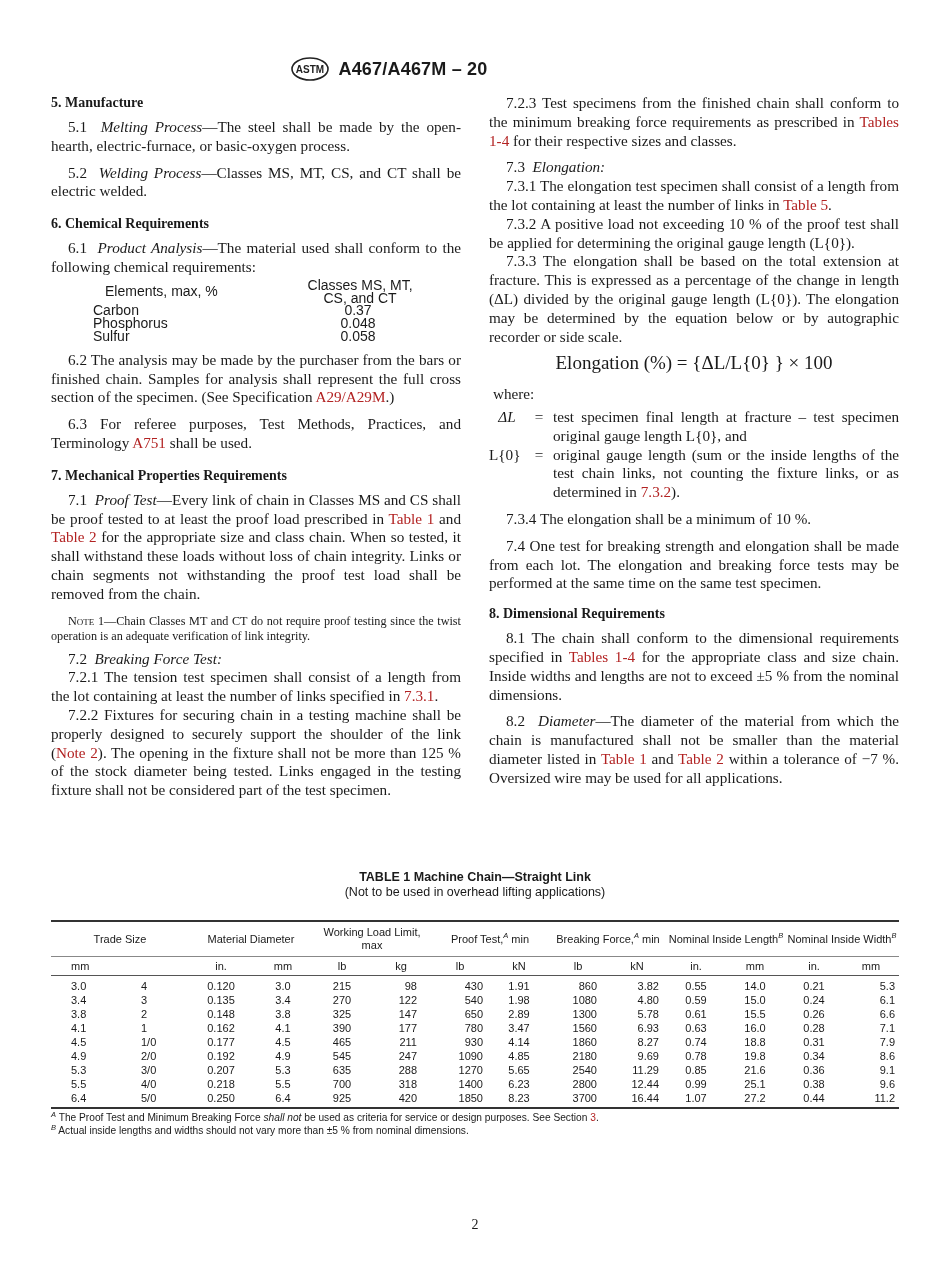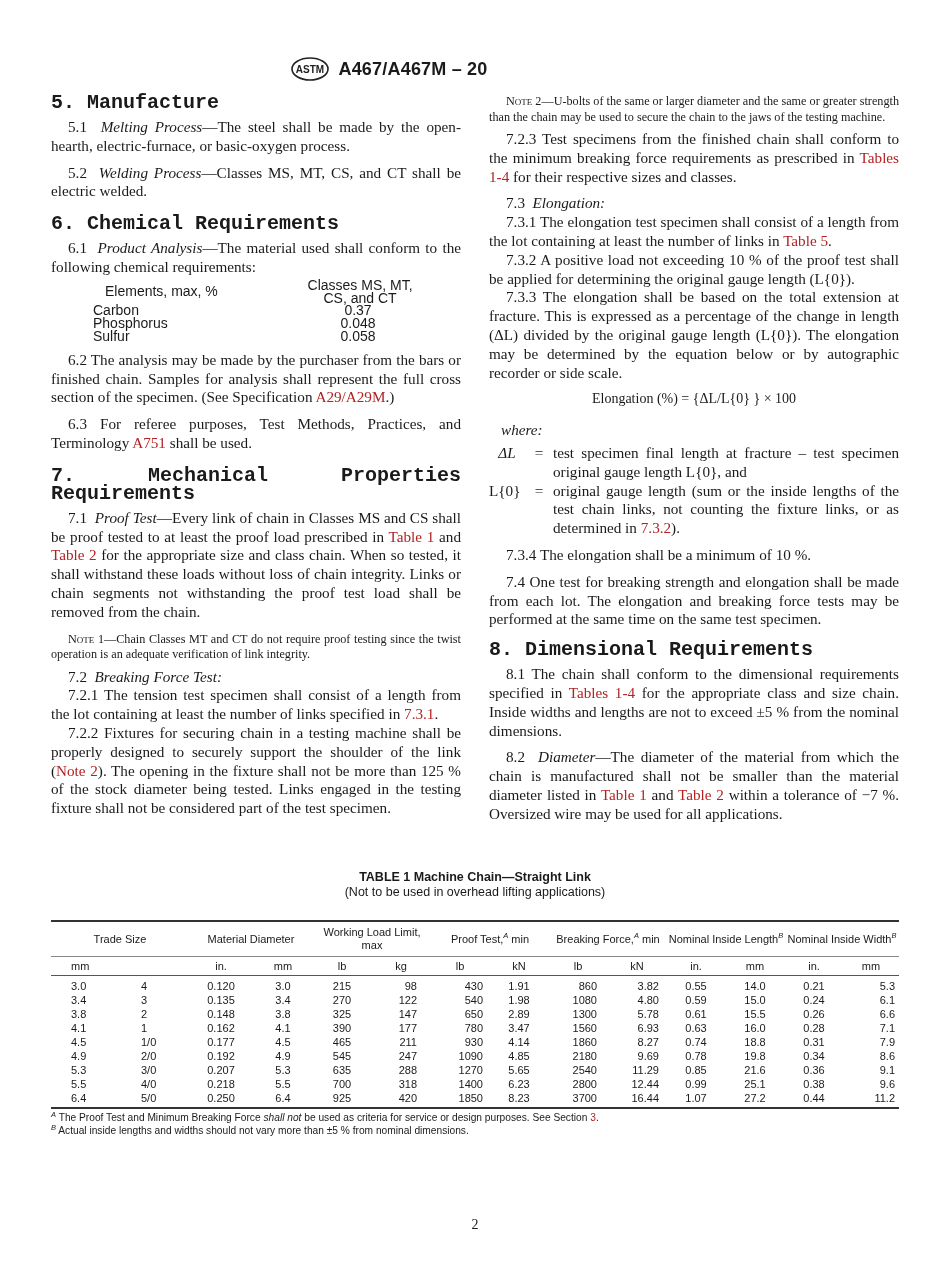--- a/index.html
+++ b/index.html
@@ -6,36 +6,36 @@
   body { width: 950px; height: 1272px; position: relative; overflow: hidden; color: #1a1a1a; }
 
   .header { position: absolute; top: 56px; left: 0; width: 778px; text-align: center; }
   .header .logo { display: inline-block; vertical-align: middle; width: 40px; height: 26px; margin-right: 4px; }
   .header .title { display: inline-block; vertical-align: middle; font-family: "Liberation Sans", sans-serif; font-weight: bold; font-size: 18px; letter-spacing: 0.2px; }
 
   .col { position: absolute; top: 94px; width: 410px; font-family: "Liberation Serif", serif; font-size: 15.2px; line-height: 18.8px; text-align: justify; }
   .col.left { left: 51px; }
   .col.right { left: 489px; }
 
-  h2 { font-family: Liberation Mono, monospace; font-weight: bold; font-size: 20px; margin: 0 0 6px 0; line-height: 18px; }
+  h2 { font-family: Liberation Serif, serif; font-weight: bold; font-size: 14px; margin: 0 0 6px 0; line-height: 18px; }
   p { margin: 0 0 8px 0; text-indent: 17px; }
   p.tight { margin-bottom: 0; }
   .it { font-style: italic; text-align: center; }
   .link { color: #b22222; }
   .note { font-size: 12.2px; line-height: 15.5px; text-indent: 17px; margin: 0 0 5px 0; }
   .note .nsc { font-variant: small-caps; }
 
   .chem { font-family: "Liberation Sans", sans-serif; font-size: 14px; line-height: 12.8px; margin: 2px 0 8px 42px; width: 320px; }
   .chem .row { display: flex; }
   .chem .c1 { width: 210px; }
   .chem .c2 { width: 110px; text-align: center; }
   .chem .hdr .c1 { padding-left: 12px; padding-top: 6px; }
 
-  .formula { text-align: center; font-size: 14px; margin: 8px 0 12px 0; text-indent: 0; }
-  .where { font-style: italic; margin: 0 0 4px 12px; }
+  .formula { text-align: center; font-size: 19px; margin: 8px 0 12px 0; text-indent: 0; }
+  .where { margin: 0 0 4px 4px; }
   .def { display: flex; margin: 0; }
   .def .sym { width: 36px; }
   .def .eq { width: 28px; text-align: center; }
   .def .txt { flex: 1; text-align: justify; }
 
   .table-wrap { position: absolute; top: 870px; left: 51px; width: 848px; font-family: "Liberation Sans", sans-serif; font-size: 11px; }
   .table-title { text-align: center; font-weight: bold; font-size: 12.5px; line-height: 15px; }
   .table-sub { text-align: center; font-size: 12.5px; line-height: 15px; margin-bottom: 4px; }
   table { width: 848px; border-collapse: collapse; margin-top: 20px; }
   thead tr.top th { border-top: 2px solid #333; }
@@ -96,21 +96,20 @@
 
   <h2>7. Mechanical Properties Requirements</h2>
   <p><span>7.1</span>&nbsp; <span class="it">Proof Test</span><span>—Every link of chain in Classes MS and CS shall be proof tested to at least the proof load prescribed in </span><span class="link">Table 1</span><span> and </span><span class="link">Table 2</span><span> for the appropriate size and class chain. When so tested, it shall withstand these loads without loss of chain integrity. Links or chain segments not withstanding the proof test load shall be removed from the chain.</span></p>
   <p class="note" style="margin-top:10px"><span class="nsc">Note 1</span><span>—Chain Classes MT and CT do not require proof testing since the twist operation is an adequate verification of link integrity.</span></p>
   <p class="tight"><span>7.2</span>&nbsp; <span class="it">Breaking Force Test:</span></p>
   <p class="tight"><span>7.2.1 The tension test specimen shall consist of a length from the lot containing at least the number of links specified in </span><span class="link">7.3.1</span><span>.</span></p>
   <p><span>7.2.2 Fixtures for securing chain in a testing machine shall be properly designed to securely support the shoulder of the link (</span><span class="link">Note 2</span><span>). The opening in the fixture shall not be more than 125 % of the stock diameter being tested. Links engaged in the testing fixture shall not be considered part of the test specimen.</span></p>
 </div>
 
 <div class="col right">
-  <p class="note"><span class="nsc">Note 2</span><span>—U-bolts of the same or larger diameter and the same or greater strength than the chain may be used to secure the chain to the jaws of the testing machine.</span></p>
   <p><span>7.2.3 Test specimens from the finished chain shall conform to the minimum breaking force requirements as prescribed in </span><span class="link">Tables 1-4</span><span> for their respective sizes and classes.</span></p>
   <p class="tight"><span>7.3</span>&nbsp; <span class="it">Elongation:</span></p>
   <p class="tight"><span>7.3.1 The elongation test specimen shall consist of a length from the lot containing at least the number of links in </span><span class="link">Table 5</span><span>.</span></p>
   <p class="tight">7.3.2 A positive load not exceeding 10 % of the proof test shall be applied for determining the original gauge length (L{0}).</p>
   <p class="tight">7.3.3 The elongation shall be based on the total extension at fracture. This is expressed as a percentage of the change in length (ΔL) divided by the original gauge length (L{0}). The elongation may be determined by the equation below or by autographic recorder or side scale.</p>
   <div class="formula">Elongation (%) = {ΔL/L{0} } × 100</div>
   <div class="where">where:</div>
   <div class="def">
     <span class="sym it">ΔL</span>
     <span class="eq">=</span>

